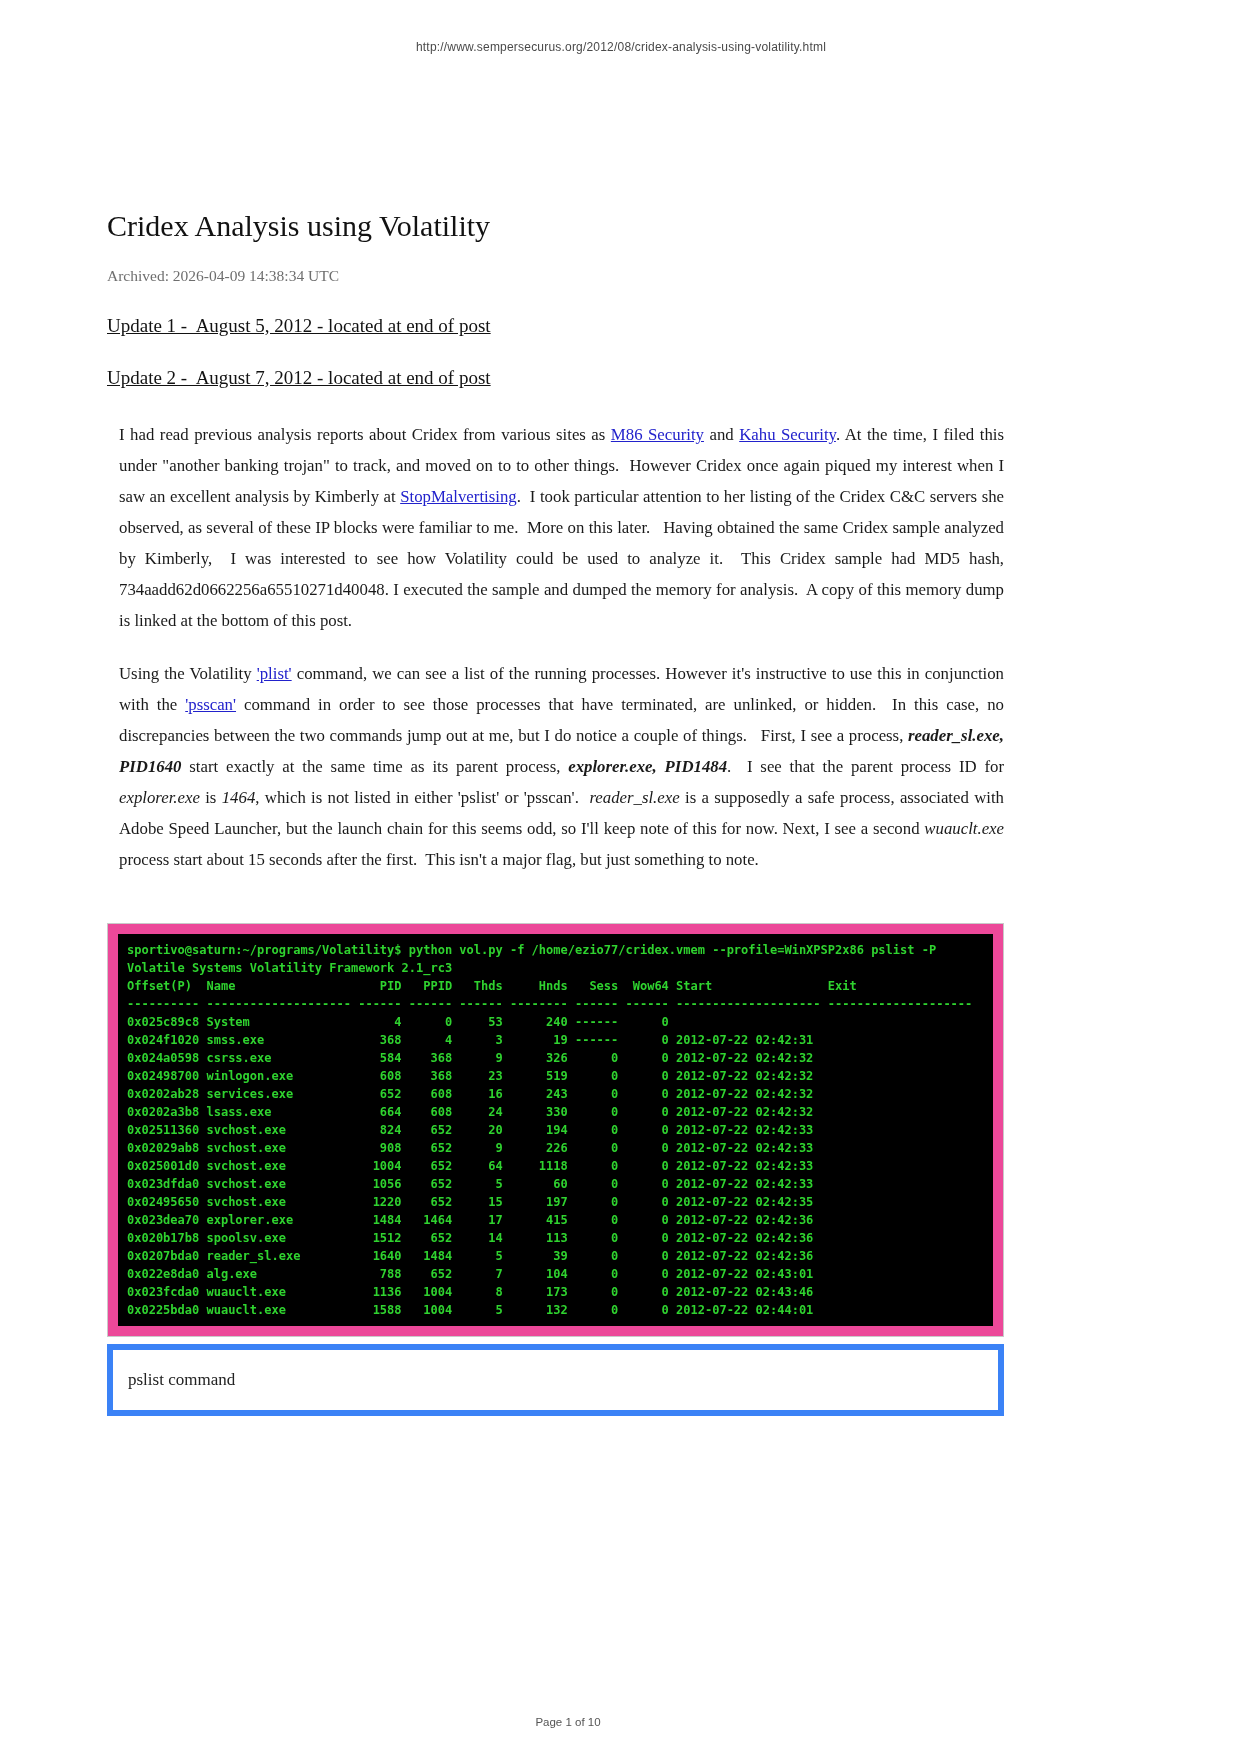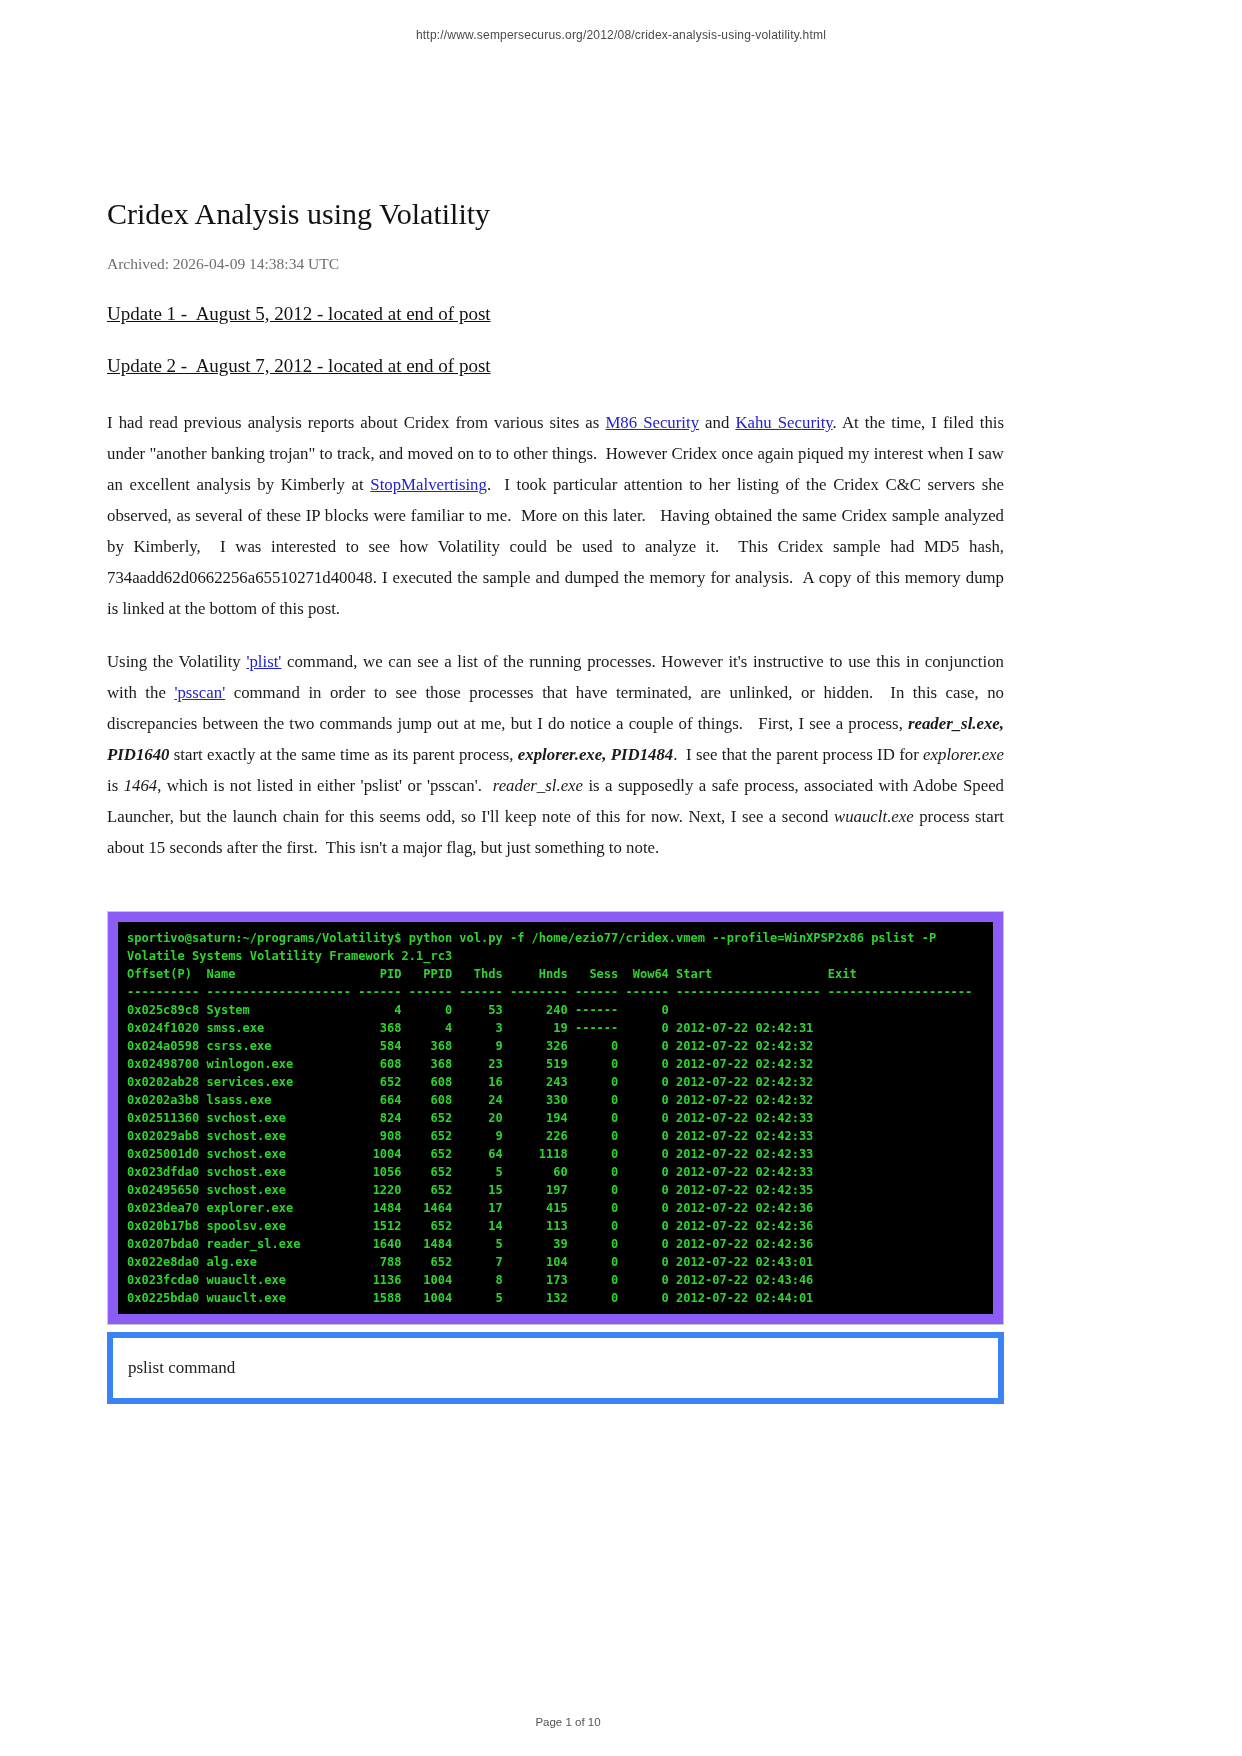--- a/index.html
+++ b/index.html
@@ -1,34 +1,34 @@
 <!DOCTYPE html>
 <html><head>
 <meta charset="utf-8">
 <style>
   html,body{margin:0;padding:0}
   body{
     width:1242px;height:1756px;background:#ffffff;position:relative;
     font-family:"Liberation Serif",serif;color:#1a1a1a;overflow:hidden;
   }
   .url-header{
-    padding-top:28px;text-align:center;
+    padding-top:40px;text-align:center;
     font-family:"Liberation Sans",sans-serif;font-size:12px;color:#4a4a4a;letter-spacing:.2px;
   }
   .content{margin:0 107px;width:897px}
   h1.title{margin:155px 0 0 0;font-size:30px;font-weight:normal;color:#121212}
   .archived{margin-top:24px;font-size:15.5px;color:#6e6e6e}
   h2.update{margin:30px 0 0 0;font-size:19px;font-weight:normal;text-decoration:underline;color:#121212;white-space:pre-wrap}
   h2.u2{}
-  p.body-p{margin:30px 0 0 0;font-size:16.8px;line-height:31px;text-align:justify;white-space:pre-wrap}
+  p.body-p{margin:30px 0 0 12px;font-size:16.8px;line-height:31px;text-align:justify;white-space:pre-wrap}
   p.p2{margin-top:22px}
   .body-p a{color:#2222cc;text-decoration:underline;cursor:pointer}
   .body-p .bolditalic{font-weight:bold;font-style:italic}
   .body-p .italic{font-style:italic}
-  .figure-box{margin-top:48px;border:1px solid #c9c9c9;padding:10px;background:#8b5cf6;cursor:pointer}
+  .figure-box{margin-top:48px;border:1px solid #c9c9c9;padding:10px;background:#ec4899;cursor:pointer}
   .terminal{
     background:#000000;color:#2fd32f;
     font-family:"DejaVu Sans Mono",monospace;font-size:12px;line-height:18px;font-weight:bold;
     padding:7px 9px;white-space:pre;overflow:hidden;
   }
   .caption-box{margin-top:7px;border:6px solid #3b82f6;padding:20px 15px;font-size:17px;color:#222}
   .footer{
     position:absolute;left:0;top:1716px;width:1136px;text-align:center;
     font-family:"Liberation Sans",sans-serif;font-size:11.5px;color:#555;
   }

